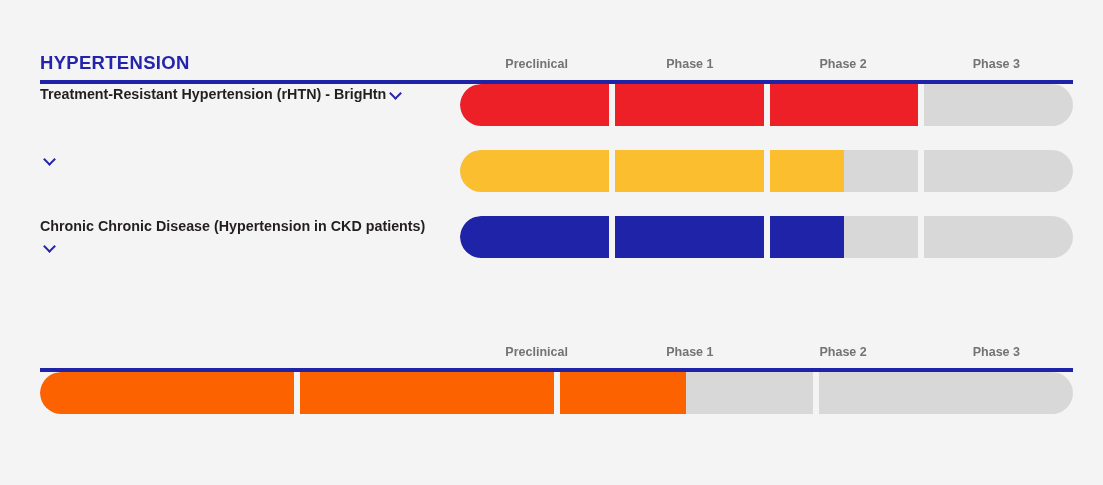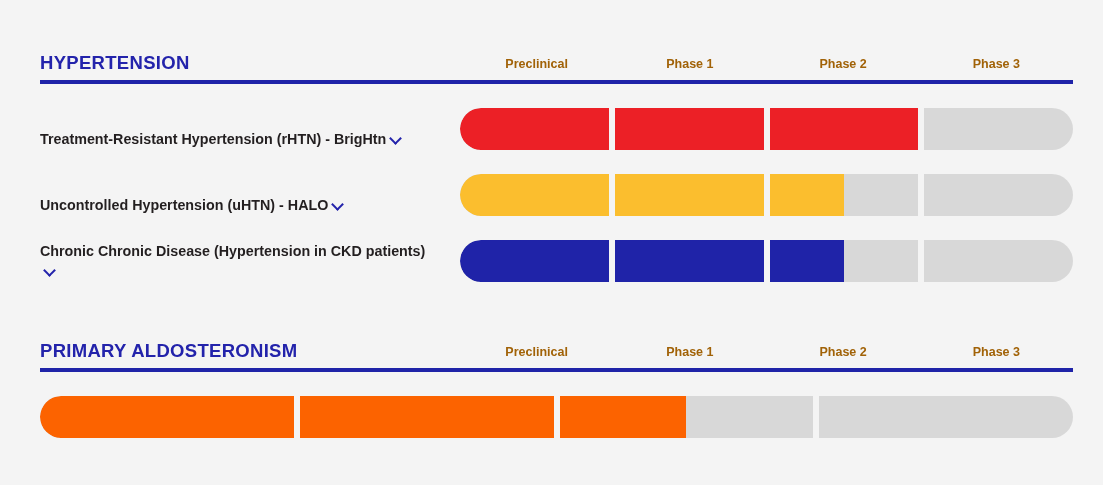--- a/index.html
+++ b/index.html
@@ -46,37 +46,37 @@
     left: 420px;
     right: 0;
     bottom: 9px;
     display: flex;
   }
   .phase-label {
     flex: 1 1 0;
     text-align: center;
     font-size: 12.5px;
     font-weight: bold;
-    color: #a16207;
+    color: #737373;
     white-space: nowrap;
   }
   .section-rule {
     height: 4px;
     background: #1f23a8;
     width: 100%;
   }
 
   
   .rows {
     position: relative;
   }
   .row {
     position: relative;
     display: flex;
-    align-items: flex-end;
+    align-items: flex-start;
     min-height: 66px;
   }
   .row-label {
     width: 420px;
     flex: 0 0 420px;
     box-sizing: border-box;
     padding-right: 20px;
     font-size: 14.3px;
     font-weight: bold;
     color: #231f20;
@@ -170,21 +170,21 @@
               </div>
               <div class="seg">
                 <div class="fill" style="width: 100%; background: rgb(236, 32, 38);"></div>
               </div>
               <div class="seg">
                 <div class="fill" style="width: 0%; background: rgb(236, 32, 38);"></div>
               </div>
             </div>
           </div>
           <div class="row">
-            <div class="row-label"><span>Uncontrolled Hypertension (uHTN) - HALO</span><span class="chev"></span></div>
+            <div class="row-label"><span class="chev"></span></div>
             <div class="track">
               <div class="seg">
                 <div class="fill" style="width: 100%; background: rgb(251, 190, 46);"></div>
               </div>
               <div class="seg">
                 <div class="fill" style="width: 100%; background: rgb(251, 190, 46);"></div>
               </div>
               <div class="seg">
                 <div class="fill" style="width: 50%; background: rgb(251, 190, 46);"></div>
               </div>
@@ -208,21 +208,20 @@
               <div class="seg">
                 <div class="fill" style="width: 0%; background: rgb(31, 35, 168);"></div>
               </div>
             </div>
           </div>
         </div>
       </div>
       <div class="section-gap"></div>
       <div class="section">
         <div class="section-head">
-          <div class="section-title">PRIMARY ALDOSTERONISM</div>
           <div class="phase-labels">
             <div class="phase-label">Preclinical</div>
             <div class="phase-label">Phase 1</div>
             <div class="phase-label">Phase 2</div>
             <div class="phase-label">Phase 3</div>
           </div>
         </div>
         <div class="section-rule"></div>
         <div class="rows">
           <div class="row">

